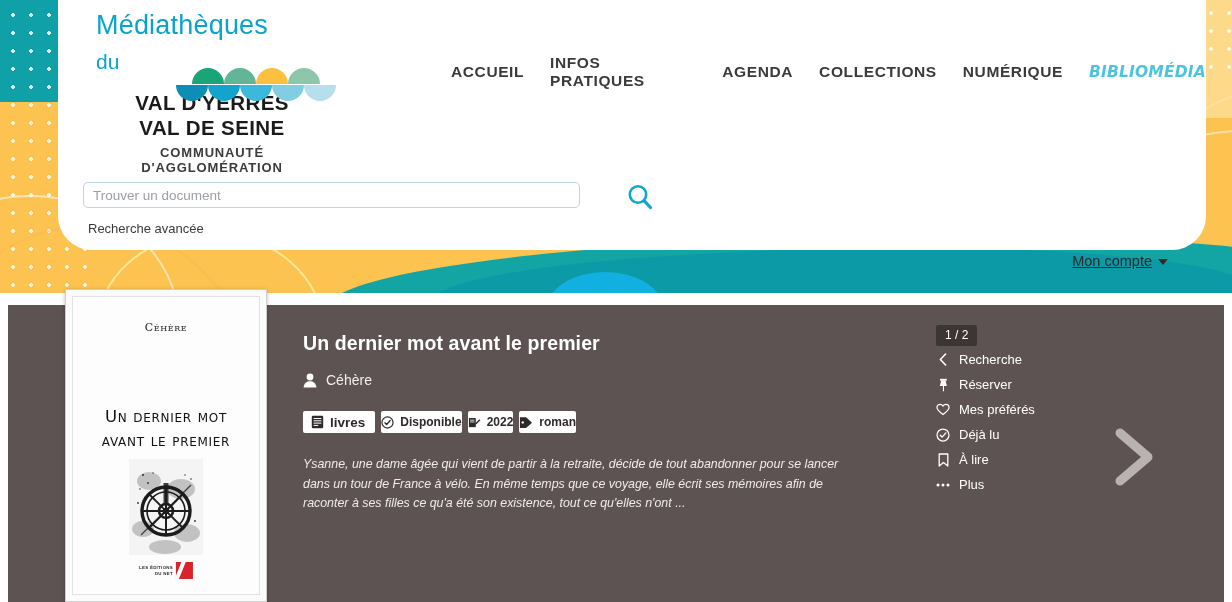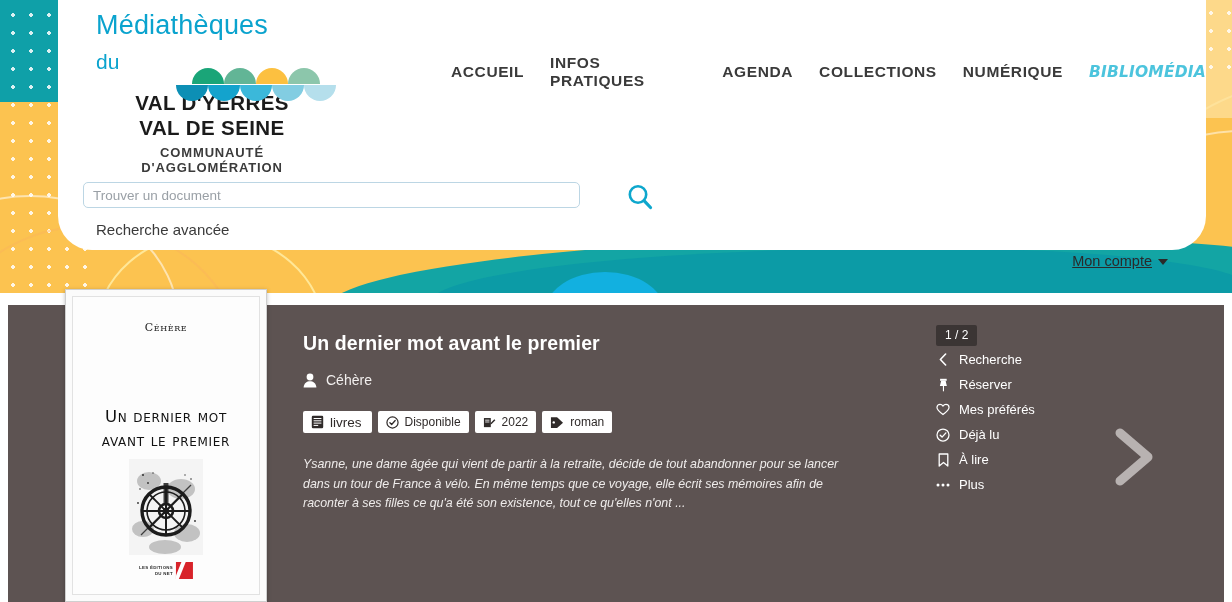--- a/index.html
+++ b/index.html
@@ -123,22 +123,22 @@
     color:#444; background:#fff; outline:none;
     font-family:"Liberation Sans", sans-serif;
   }
   #search-input::placeholder { color:#9aa0a6; }
   #search-button {
     position:absolute; left:537px; top:-5px;
     width:40px; height:40px; background:none; border:none;
     cursor:pointer; display:flex; align-items:center; justify-content:center;
   }
   #advanced-search {
-    position:absolute; left:13px; top:39px;
-    font-size:15px; color:#3a3a3a; text-decoration:none;
+    position:absolute; left:5px; top:39px;
+    font-size:13px; color:#3a3a3a; text-decoration:none;
   }
   #account-link {
     position:absolute; right:64px; top:253px; z-index:8;
     font-size:14.5px; color:#2a2a2a; text-decoration:underline;
     display:flex; align-items:center; gap:6px;
   }
   .caret-down {
     width:0;height:0;border-left:5px solid transparent;
     border-right:5px solid transparent;border-top:6px solid #2a2a2a;
     display:inline-block; margin-bottom:-1px;
@@ -199,25 +199,25 @@
   
   #details { position:absolute; left:303px; top:332px; width:580px; z-index:13; }
   #doc-title {
     font-size:19.5px; font-weight:bold; color:#ffffff;
     letter-spacing:.1px; line-height:1.2;
   }
   #doc-author-row {
     margin-top:17px; display:flex; align-items:center; gap:9px;
     color:#f2efee; font-size:14px;
   }
-  #badges { margin-top:23px; display:flex; gap:6px; align-items:stretch; }
+  #badges { margin-top:23px; display:flex; gap:6px; align-items:stretch;font-weight:bold; }
   .badge {
     background:#ffffff; color:#2f2a29;
     display:flex; align-items:center; gap:6px;
-    padding:4px 8px; font-size:12px; border-radius:2px;
+    padding:4px 0; font-size:12px; border-radius:2px;
     white-space:nowrap; line-height:1;
   }
   .badge.badge-type { font-size:13.5px; padding:4px 10px 4px 8px; }
   #doc-desc {
     margin-top:22px; font-size:12.4px; font-style:italic;
     color:#efeceb; line-height:1.55; width:552px;
   }
 
   
   #actions { position:absolute; left:936px; top:325px; width:140px; z-index:13; }

